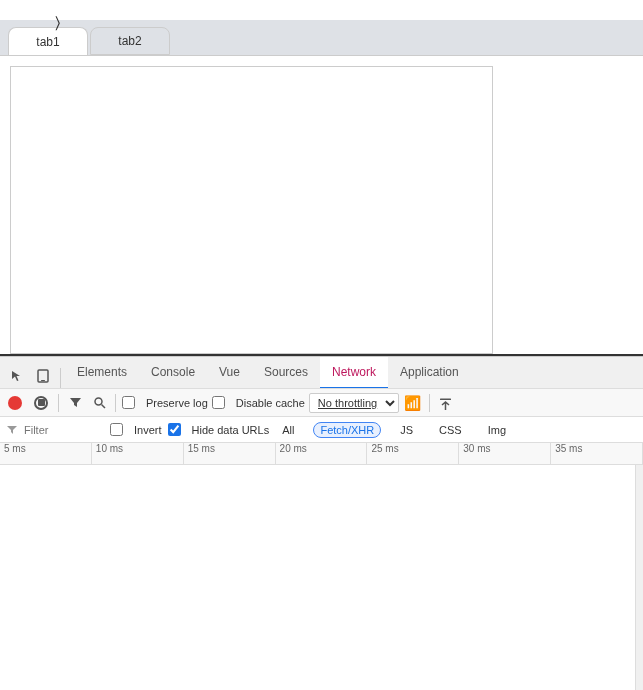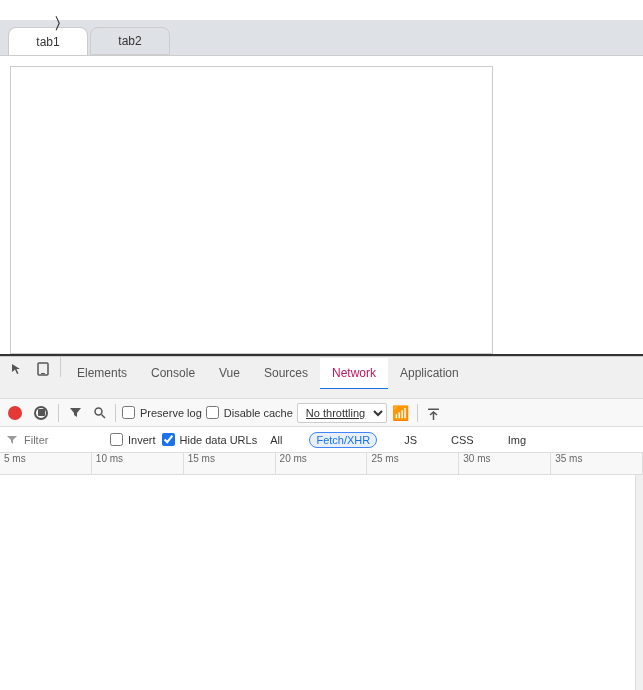--- a/index.html
+++ b/index.html
@@ -79,24 +79,24 @@
       background: #f8f8f8;
       border-top: 1px solid #ccc;
       height: 354px;
       display: flex;
       flex-direction: column;
     }
 
     
     .devtools-toolbar {
       display: flex;
-      align-items: flex-start;
+      align-items: flex-end;
       background: #f0f0f0;
       border-bottom: 1px solid #ddd;
-      height: 42px;
+      height: 32px;
       padding: 0 4px;
     }
 
     .devtools-icon-btn {
       width: 24px;
       height: 24px;
       display: flex;
       align-items: center;
       justify-content: center;
       cursor: pointer;
@@ -187,21 +187,21 @@
     .stop-inner {
       width: 7px;
       height: 7px;
       background: #555;
       border-radius: 1px;
     }
 
     .checkbox-label {
       display: flex;
       align-items: center;
-      gap: 5px;
+      gap: 11px;
       font-size: 11px;
       color: #333;
       cursor: pointer;
       white-space: nowrap;
     }
 
     .throttle-select {
       font-size: 11px;
       border: 1px solid #ccc;
       border-radius: 2px;
@@ -235,21 +235,21 @@
       outline: none;
       font-size: 11px;
       color: #333;
       background: transparent;
       max-width: 80px;
     }
 
     .filter-btn-group {
       display: flex;
       align-items: center;
-      gap: 20px;
+      gap: 12px;
     }
 
     .filter-type-btn {
       padding: 1px 6px;
       border: 1px solid transparent;
       border-radius: 10px;
       font-size: 11px;
       cursor: pointer;
       background: transparent;
       color: #333;

